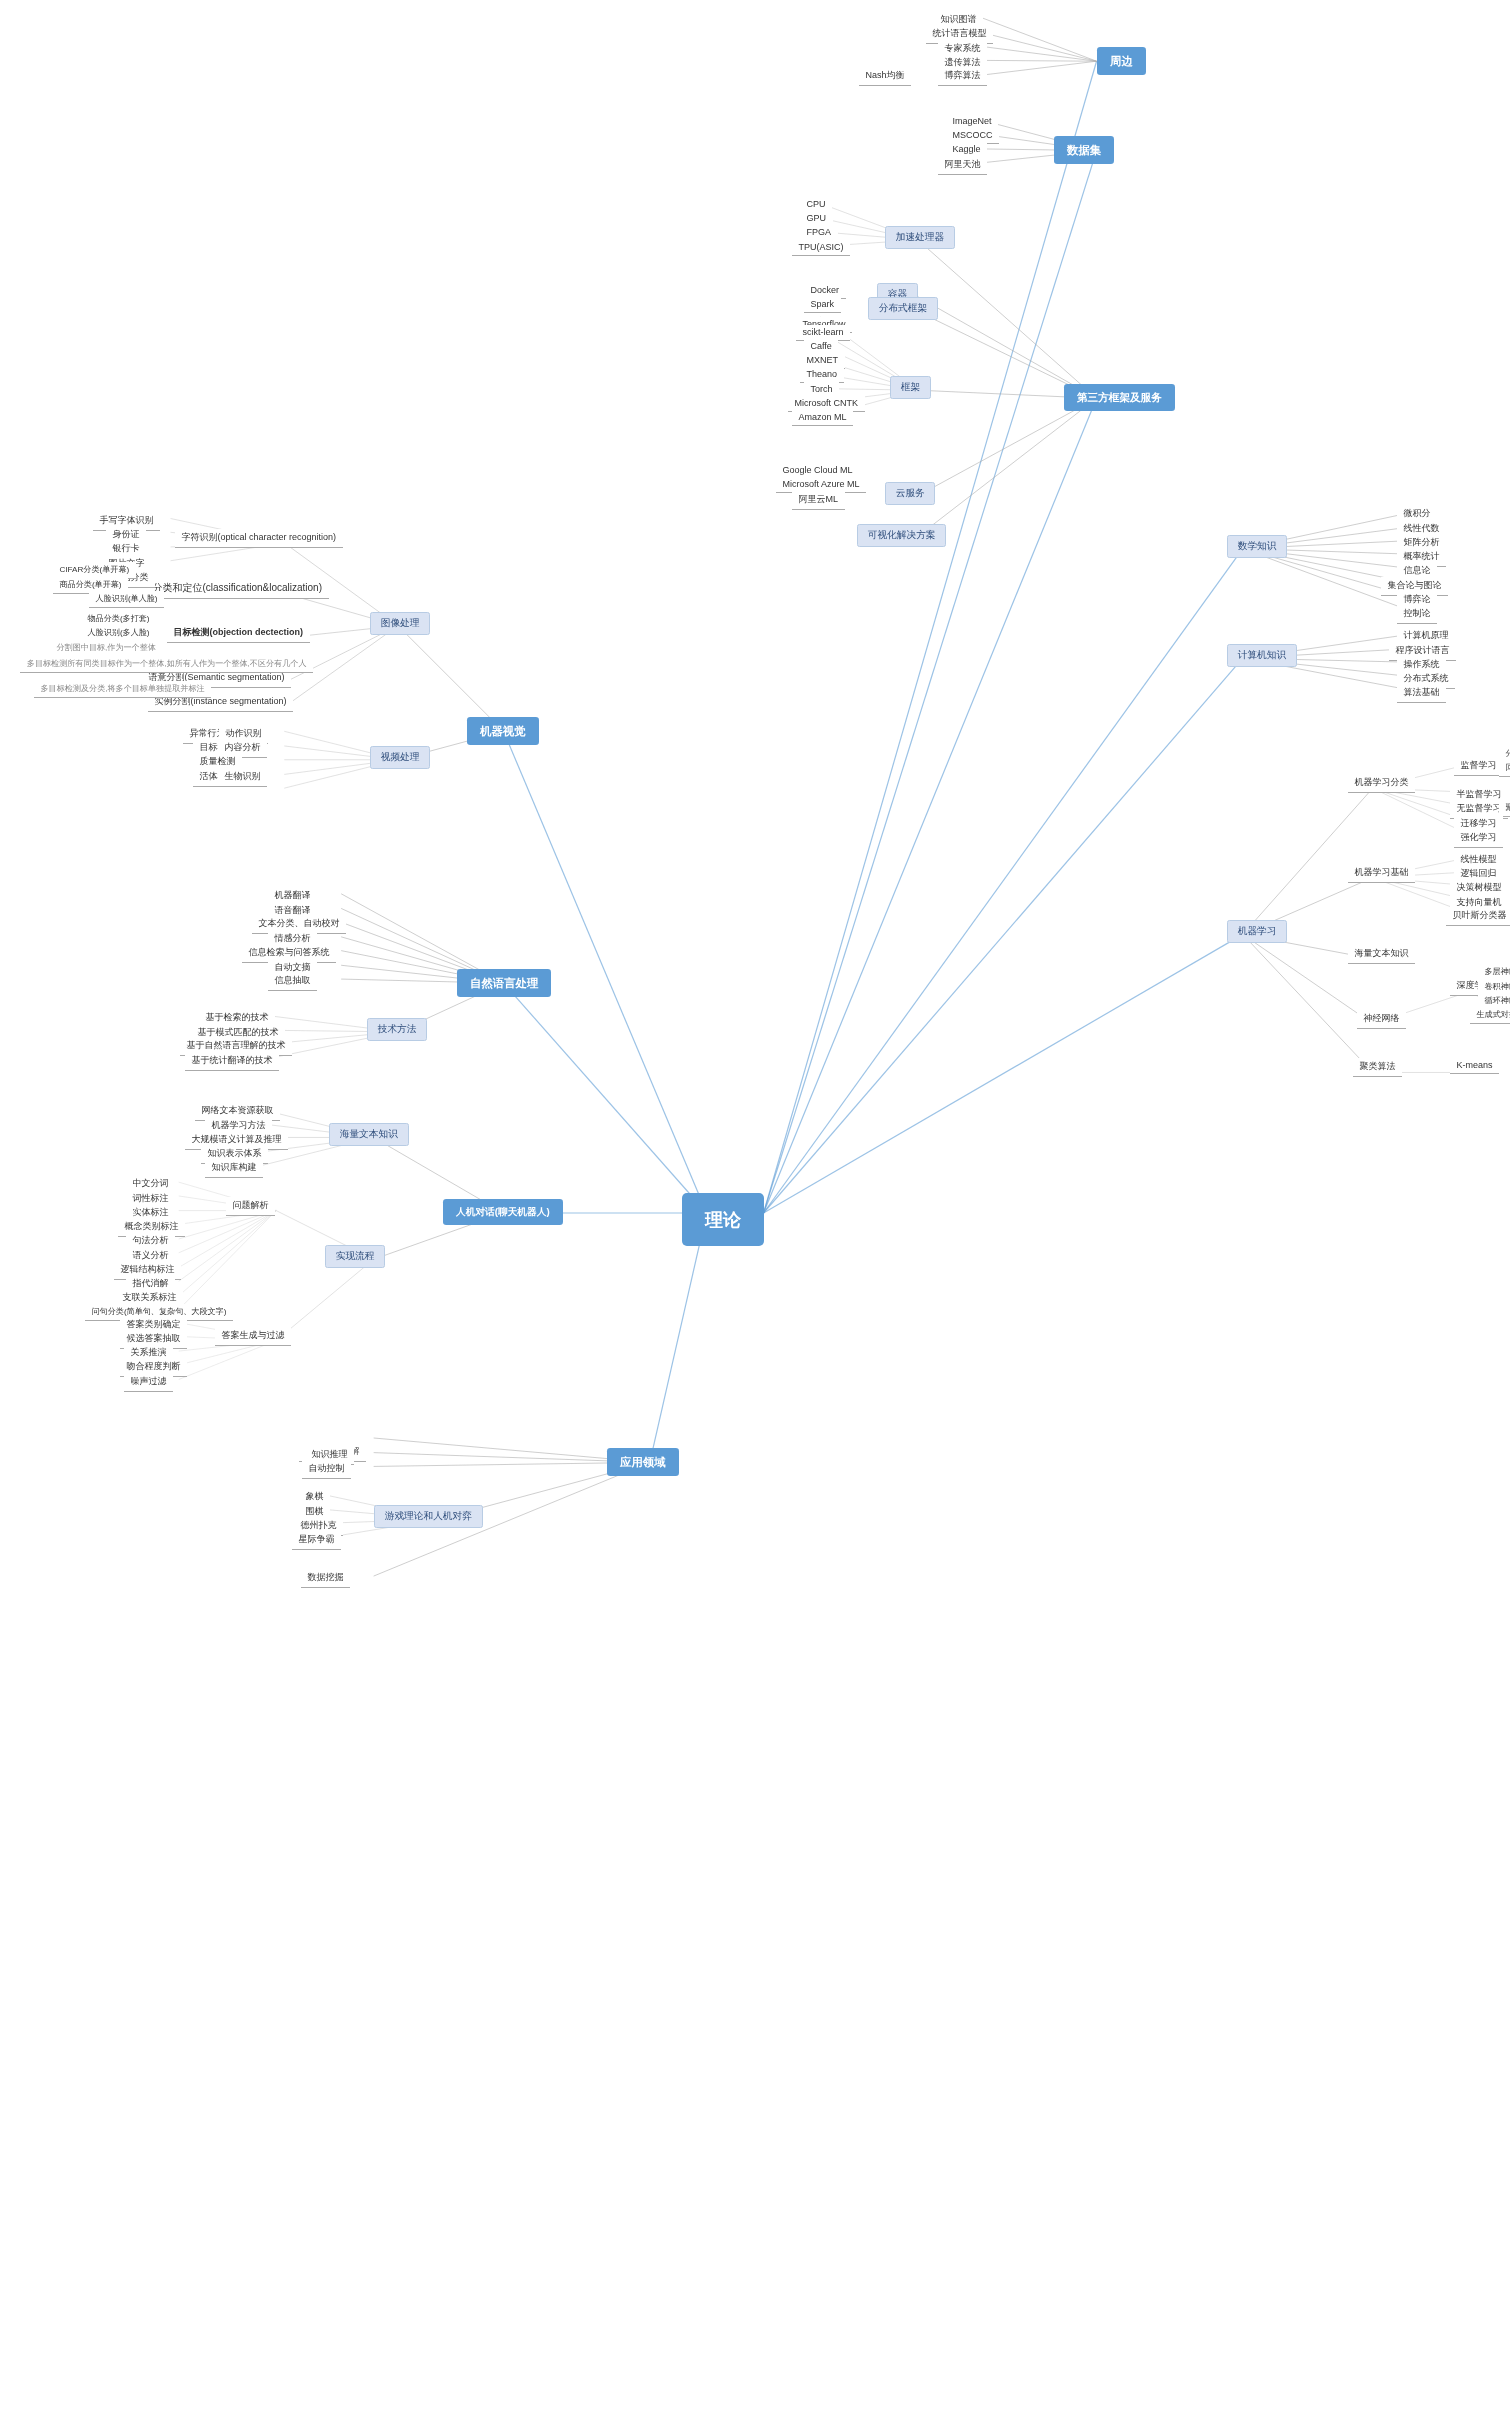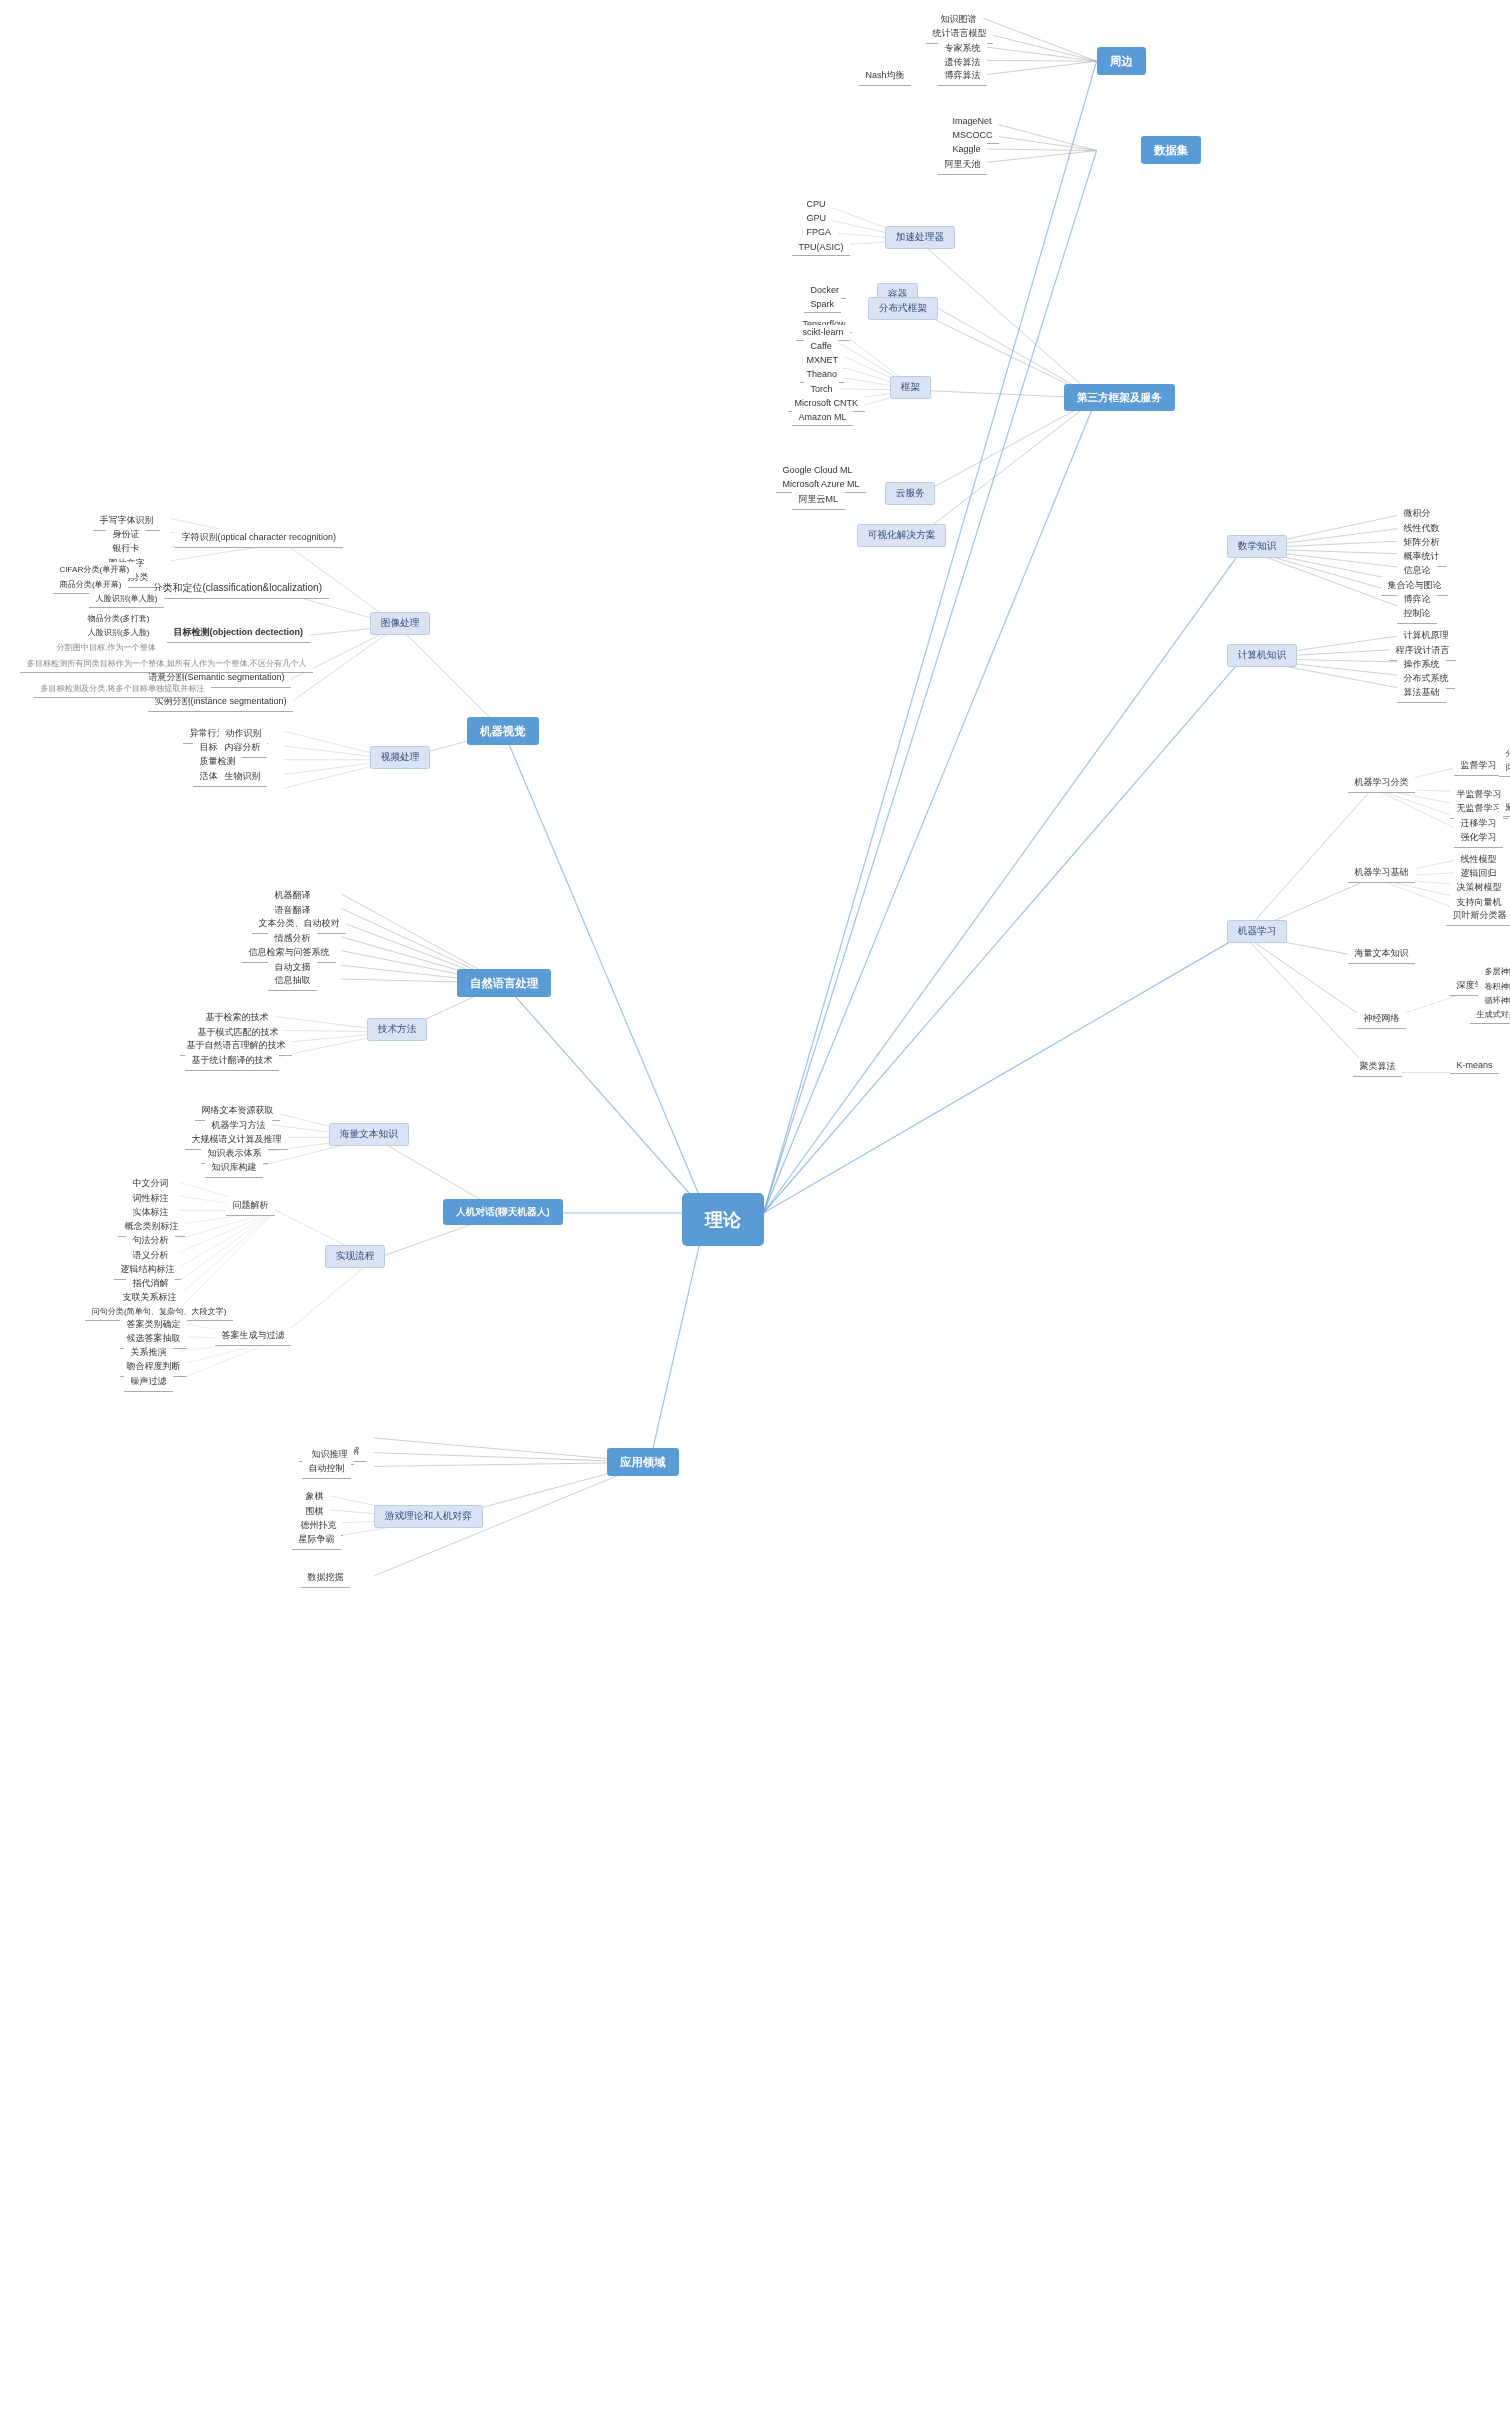--- a/index.html
+++ b/index.html
@@ -258,21 +258,21 @@
   </svg>
 
   <div class="node node-center" style="left:682px; top:1193px; z-index:10;">
     <span>理论</span>
   </div>
 
   <div class="node node-l1" style="left:1097px; top:47px;">
     <span>周边</span>
   </div>
 
-  <div class="node node-l1" style="left:1141px; top:136px;">
+  <div class="node node-l1" style="left:1054px; top:136px;">
     <span>数据集</span>
   </div>
 
   <div class="node node-l1" style="left:1064px; top:384px; font-size:10.6px;">
     <span>第三方框架及服务</span>
   </div>
 
   <div class="node node-l2" style="left:1227px; top:535px;">
     <span>数学知识</span>
   </div>

